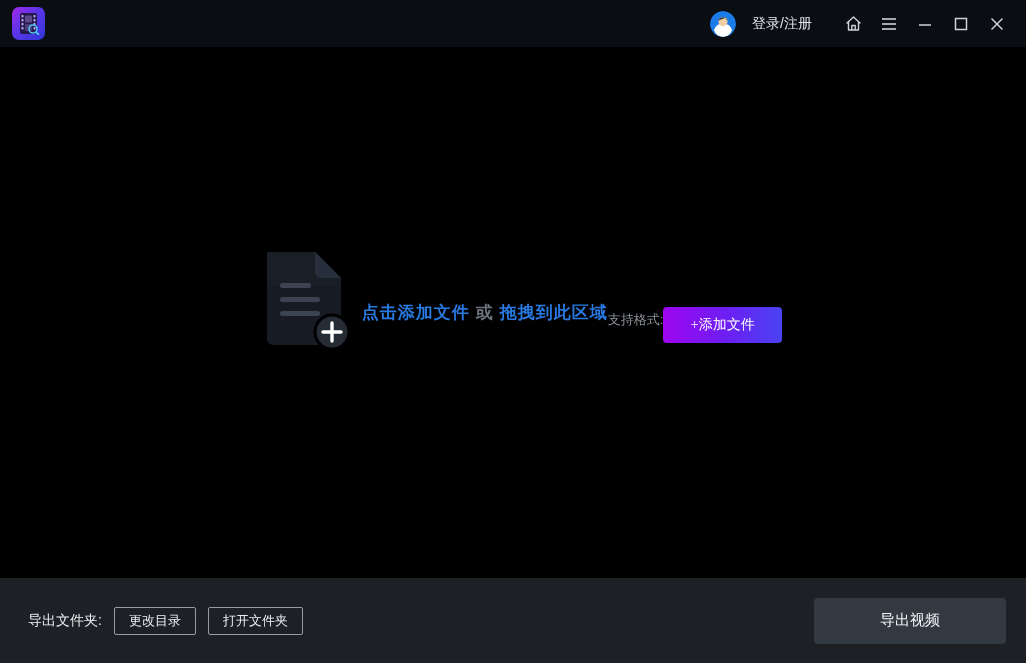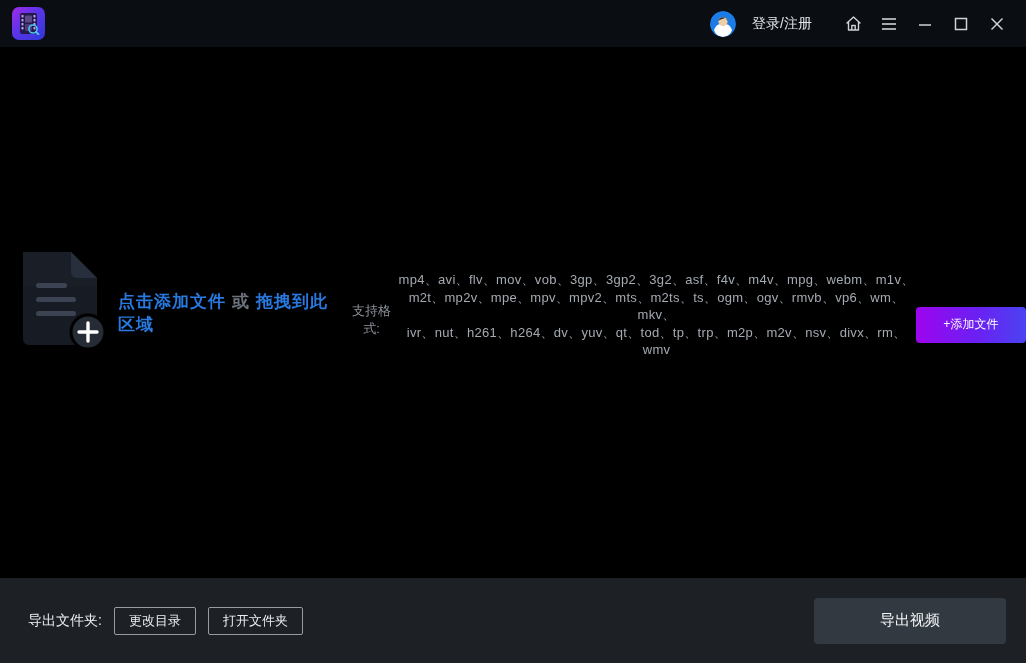--- a/index.html
+++ b/index.html
@@ -79,22 +79,22 @@
     text-align: center;
     letter-spacing: 0.3px;
   }
 
   .add-btn {
     margin-top: 24px;
     width: 119px; height: 36px;
     border: none; border-radius: 4px;
     background: linear-gradient(90deg, #9d05ef 0%, #6b20f2 55%, #4a43f2 100%);
     color: #ffffff;
-    font-size: 12px;
-    font-family: Liberation Mono, monospace;
+    font-size: 14px;
+    font-family: Liberation Serif, serif;
     cursor: pointer;
   }
 
   
   .footer {
     height: 85px;
     flex: 0 0 auto;
     background: #1d2126;
     display: flex;
     align-items: center;
@@ -228,25 +228,20 @@
       <line x1="88" y1="81" x2="88" y2="99" stroke="#ffffff" stroke-width="3.4" stroke-linecap="round"></line>
       <line x1="79" y1="90" x2="97" y2="90" stroke="#ffffff" stroke-width="3.4" stroke-linecap="round"></line>
     </svg>
   </div>
 
   <div class="headline">
     <span class="blue">点击添加文件</span><span class="or">或</span><span class="blue">拖拽到此区域</span>
   </div>
 
   <div class="formats-label">支持格式:</div>
-  <div class="formats">
-    <div>mp4、avi、flv、mov、vob、3gp、3gp2、3g2、asf、f4v、m4v、mpg、webm、m1v、</div>
-    <div>m2t、mp2v、mpe、mpv、mpv2、mts、m2ts、ts、ogm、ogv、rmvb、vp6、wm、mkv、</div>
-    <div>ivr、nut、h261、h264、dv、yuv、qt、tod、tp、trp、m2p、m2v、nsv、divx、rm、wmv</div>
-  </div>
 
   <button class="add-btn">+添加文件</button>
 </div>
 
 <div class="footer">
   <span class="footer-label">导出文件夹:</span>
   <button class="ghost-btn">更改目录</button>
   <button class="ghost-btn open">打开文件夹</button>
   <button class="export-btn">导出视频</button>
 </div>

